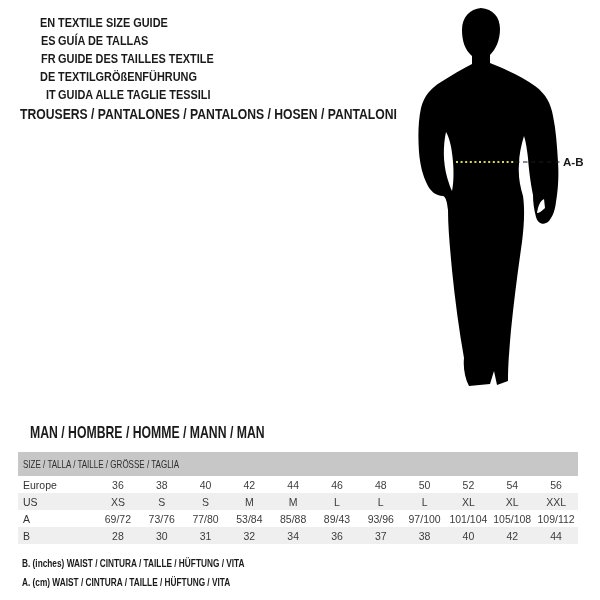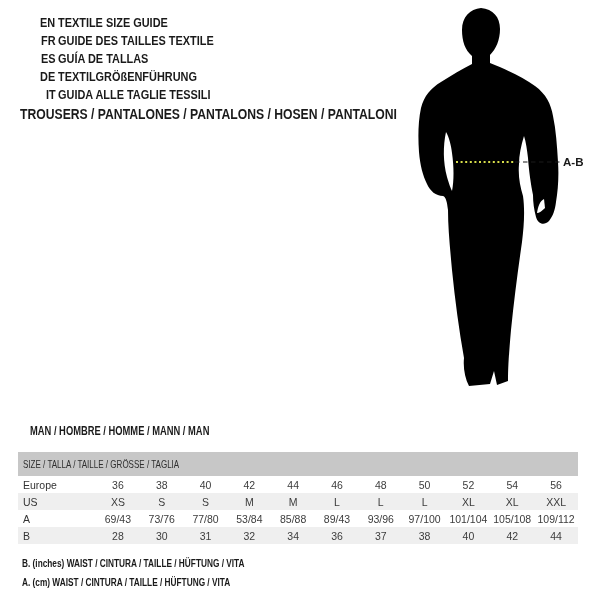--- a/index.html
+++ b/index.html
@@ -19,21 +19,21 @@
   .lang-code .condense,.lang-label .condense{--sx:0.84;}
 
   
   #trousers-title{left:20px;top:106px;font-size:14px;font-weight:700;}
   #trousers-title .condense{--sx:0.87;}
 
   
   #figure-svg{left:412px;top:0px;}
 
   
-  #man-title{left:22px;top:423px;font-size:13px;font-weight:700;padding-left:8px;}
+  #man-title{left:22px;top:423px;font-size:17px;font-weight:700;padding-left:8px;}
   #man-title .condense{--sx:0.72;}
 
   
   #size-table{position:absolute;left:18px;top:452px;width:560px;
     border-collapse:collapse;table-layout:fixed;font-size:10.5px;color:#3c3c3c;}
   #size-table thead th{background:var(--c-table-header-bg,#c7c7c7);height:24px;
     text-align:left;font-weight:400;padding:0 0 0 5px;font-size:11px;color:#2e2e2e;}
   #size-table thead th .condense{--sx:0.73;}
   #size-table tbody td{height:17px;text-align:center;padding:0;font-weight:400;}
   #size-table tbody td.label{text-align:left;padding-left:5px;color:#333;}
@@ -45,26 +45,26 @@
 </style>
 </head>
 <body>
 
 <div id="lang-list" class="abs">
     <div class="lang-row">
       <span class="lang-code"><span class="condense">EN</span></span>
       <span class="lang-label"><span class="condense">TEXTILE SIZE GUIDE</span></span>
     </div>
     <div class="lang-row">
+      <span class="lang-code"><span class="condense">ES</span></span>
+      <span class="lang-label"><span class="condense">GUÍA DE TALLAS</span></span>
+    </div>
+    <div class="lang-row">
       <span class="lang-code"><span class="condense">FR</span></span>
       <span class="lang-label"><span class="condense">GUIDE DES TAILLES TEXTILE</span></span>
-    </div>
-    <div class="lang-row">
-      <span class="lang-code"><span class="condense">ES</span></span>
-      <span class="lang-label"><span class="condense">GUÍA DE TALLAS</span></span>
     </div>
     <div class="lang-row">
       <span class="lang-code"><span class="condense">DE</span></span>
       <span class="lang-label"><span class="condense">TEXTILGRÖßENFÜHRUNG</span></span>
     </div>
     <div class="lang-row">
       <span class="lang-code"><span class="condense">IT</span></span>
       <span class="lang-label"><span class="condense">GUIDA ALLE TAGLIE TESSILI</span></span>
     </div>
   </div>
@@ -178,21 +178,21 @@
         <td>M</td>
         <td>L</td>
         <td>L</td>
         <td>L</td>
         <td>XL</td>
         <td>XL</td>
         <td>XXL</td>
       </tr>
       <tr>
         <td class="label">A</td>
-        <td>69/43</td>
+        <td>69/72</td>
         <td>73/76</td>
         <td>77/80</td>
         <td>53/84</td>
         <td>85/88</td>
         <td>89/43</td>
         <td>93/96</td>
         <td>97/100</td>
         <td>101/104</td>
         <td>105/108</td>
         <td>109/112</td>

